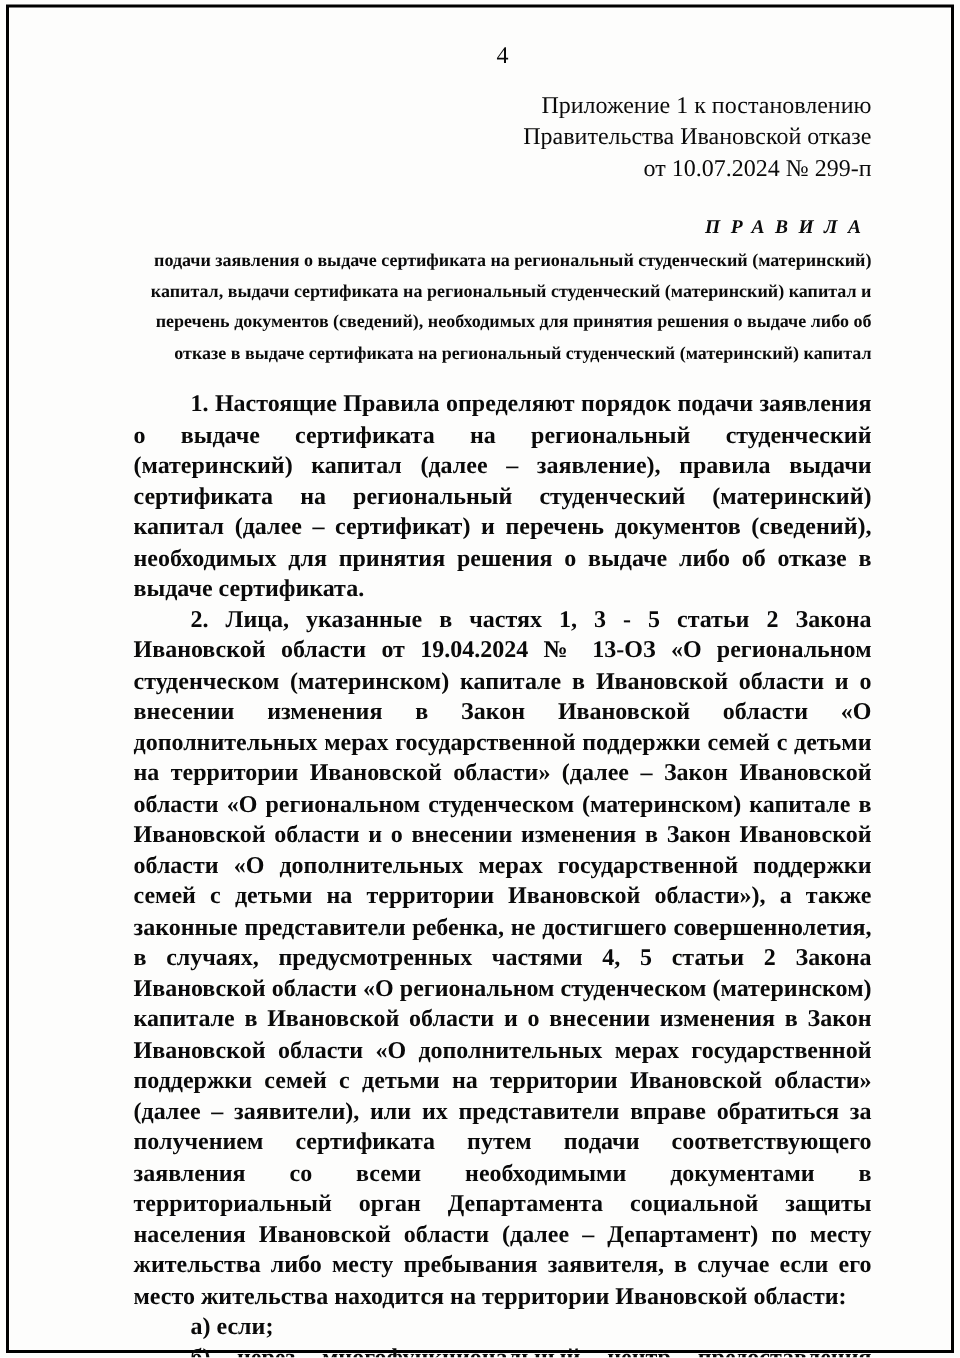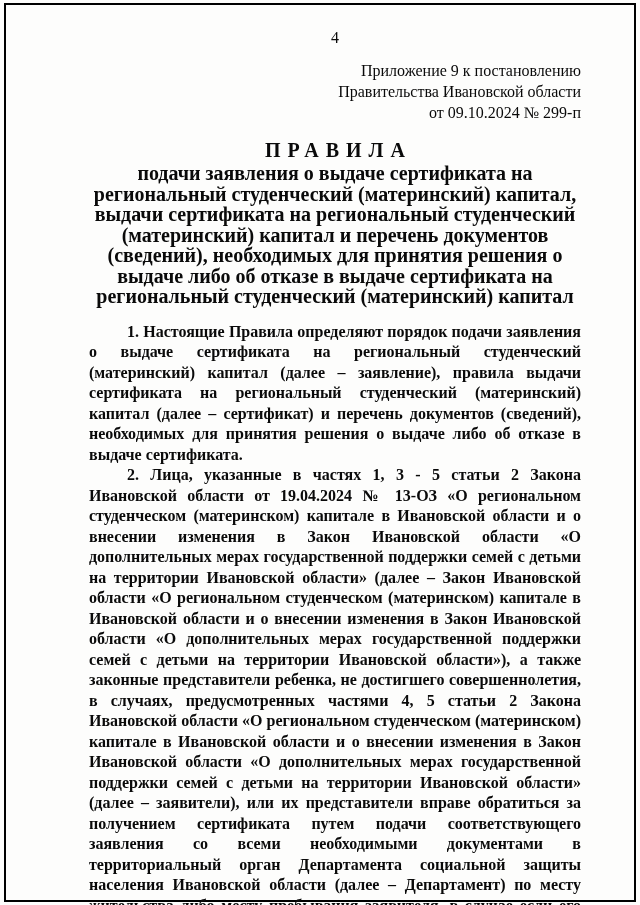--- a/index.html
+++ b/index.html
@@ -37,32 +37,33 @@
     font-size: 16px;
     line-height: 20px;
     margin-bottom: 12px;
   }
   .appendix {
     text-align: right;
     font-size: 16px;
     line-height: 21px;
   }
   .doc-title {
-    text-align: center;
+    text-align: right;
     font-weight: bold;
-    font-size: 20px;
+    font-size: 13px;
     letter-spacing: 7px;
     padding-left: 7px; 
     margin-top: 17px;
     line-height: 21px;
+    font-style: italic;
   }
   .doc-subtitle {
-    text-align: center;
+    text-align: right;
     font-weight: bold;
-    font-size: 20px;
+    font-size: 12px;
     line-height: 20.5px;
     margin-top: 2px;
   }
   .body-text {
     margin-top: 15px;
     font-size: 16px;
     line-height: 20.5px;
     text-align: justify;
   }
   .body-text p {
@@ -74,23 +75,23 @@
 </head>
 <body>
 
 <div class="page">
   <div class="page-border"></div>
   <div class="content">
 
     <div class="page-number">4</div>
 
     <div class="appendix">
-      <div>Приложение 9 к постановлению</div>
-      <div>Правительства Ивановской области</div>
-      <div>от 09.10.2024 № 299-п</div>
+      <div>Приложение 1 к постановлению</div>
+      <div>Правительства Ивановской отказе</div>
+      <div>от 10.07.2024 № 299-п</div>
     </div>
 
     <div class="doc-title">ПРАВИЛА</div>
 
     <div class="doc-subtitle">подачи заявления о выдаче сертификата на региональный студенческий (материнский) капитал, выдачи сертификата на региональный студенческий (материнский) капитал и перечень документов (сведений), необходимых для принятия решения о выдаче либо об отказе в выдаче сертификата на региональный студенческий (материнский) капитал</div>
 
     <div class="body-text">
       <p>1. Настоящие Правила определяют порядок подачи заявления о выдаче сертификата на региональный студенческий (материнский) капитал (далее – заявление), правила выдачи сертификата на региональный студенческий (материнский) капитал (далее – сертификат) и перечень документов (сведений), необходимых для принятия решения о выдаче либо об отказе в выдаче сертификата.</p>
       <p>2. Лица, указанные в частях 1, 3 - 5 статьи 2 Закона Ивановской области от 19.04.2024 № 13-ОЗ «О региональном студенческом (материнском) капитале в Ивановской области и о внесении изменения в Закон Ивановской области «О дополнительных мерах государственной поддержки семей с детьми на территории Ивановской области» (далее – Закон Ивановской области «О региональном студенческом (материнском) капитале в Ивановской области и о внесении изменения в Закон Ивановской области «О дополнительных мерах государственной поддержки семей с детьми на территории Ивановской области»), а также законные представители ребенка, не достигшего совершеннолетия, в случаях, предусмотренных частями 4, 5 статьи 2 Закона Ивановской области «О региональном студенческом (материнском) капитале в Ивановской области и о внесении изменения в Закон Ивановской области «О дополнительных мерах государственной поддержки семей с детьми на территории Ивановской области» (далее – заявители), или их представители вправе обратиться за получением сертификата путем подачи соответствующего заявления со всеми необходимыми документами в территориальный орган Департамента социальной защиты населения Ивановской области (далее – Департамент) по месту жительства либо месту пребывания заявителя, в случае если его место жительства находится на территории Ивановской области:</p>
       <p>а) если;</p>

